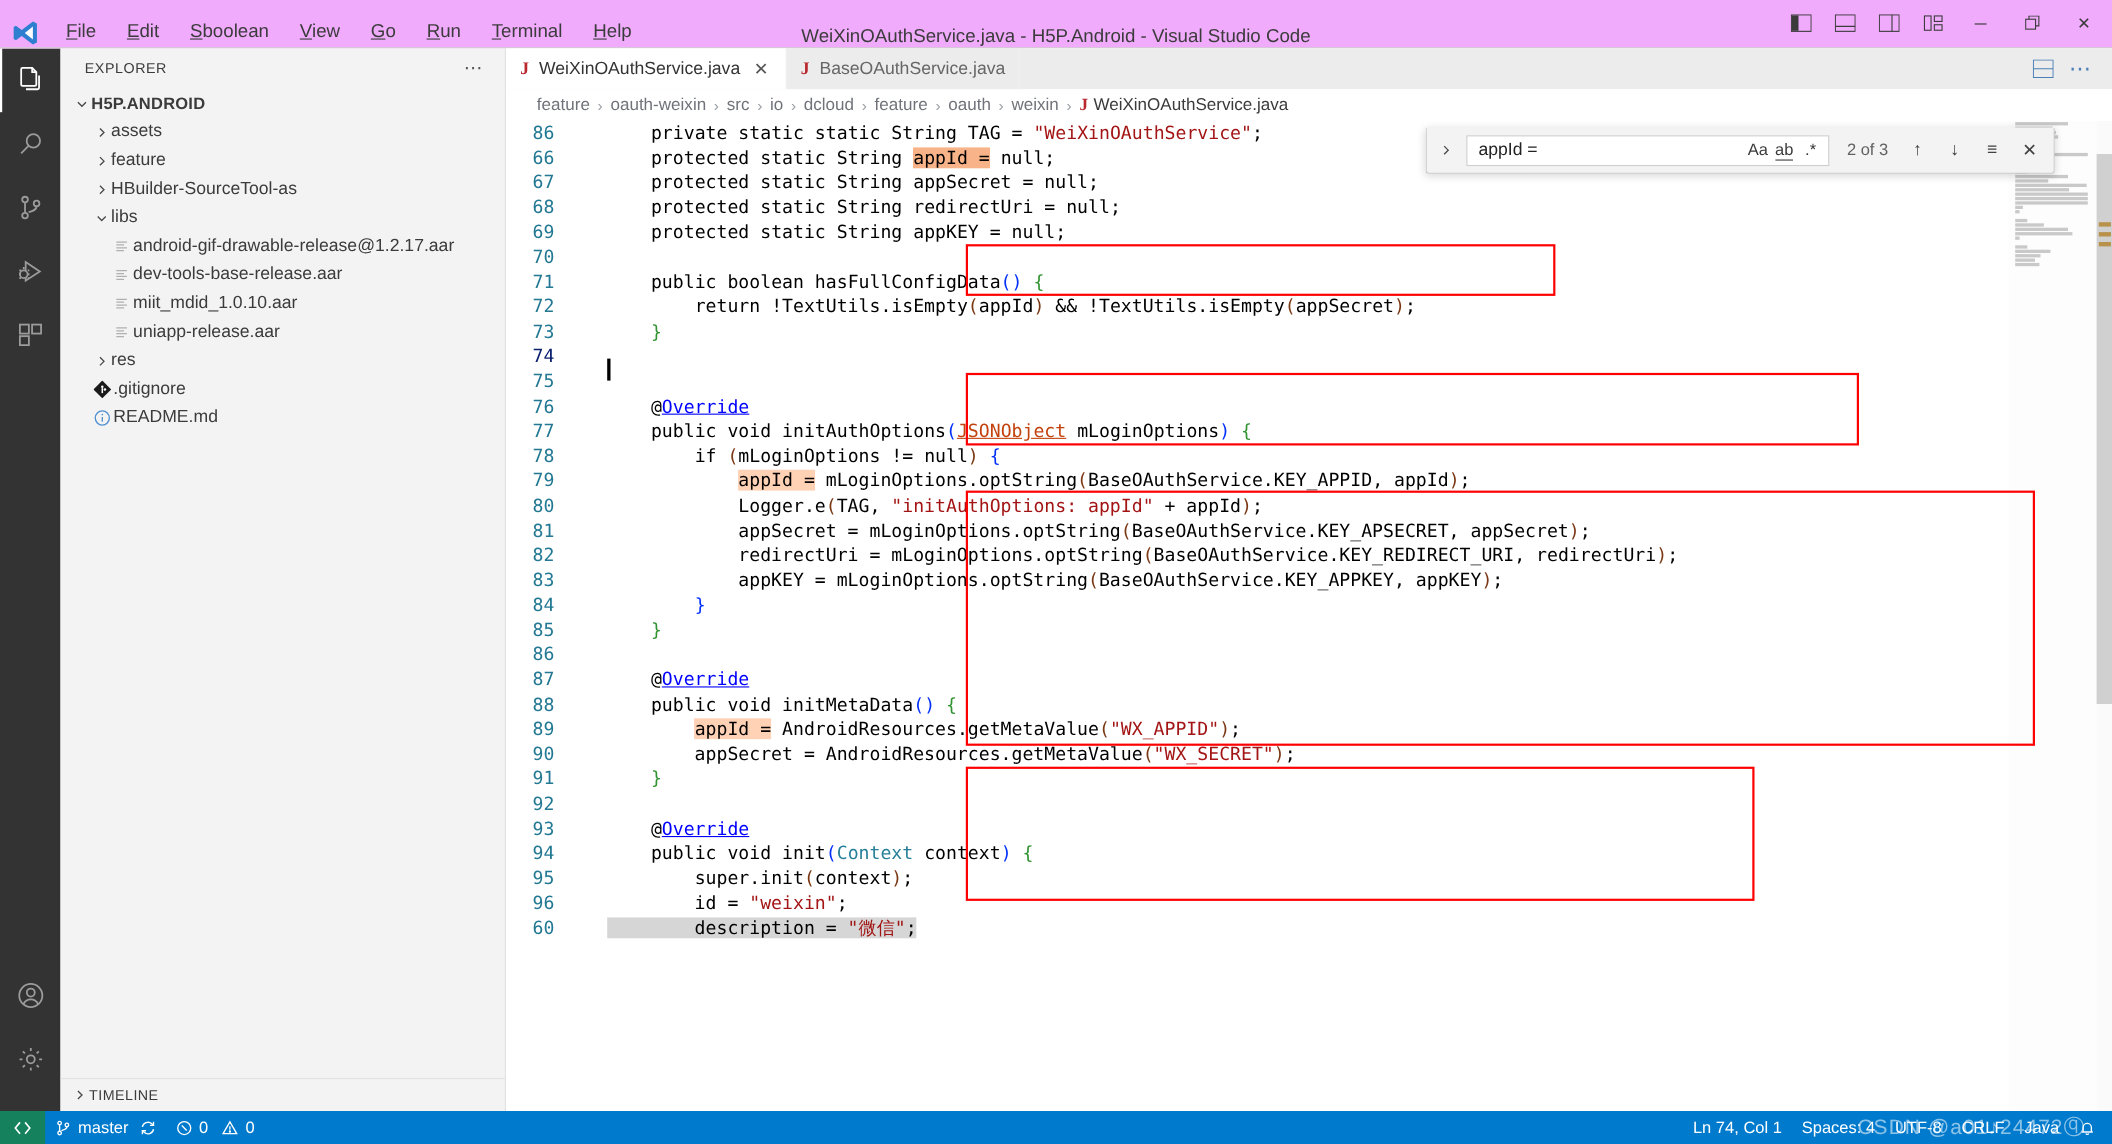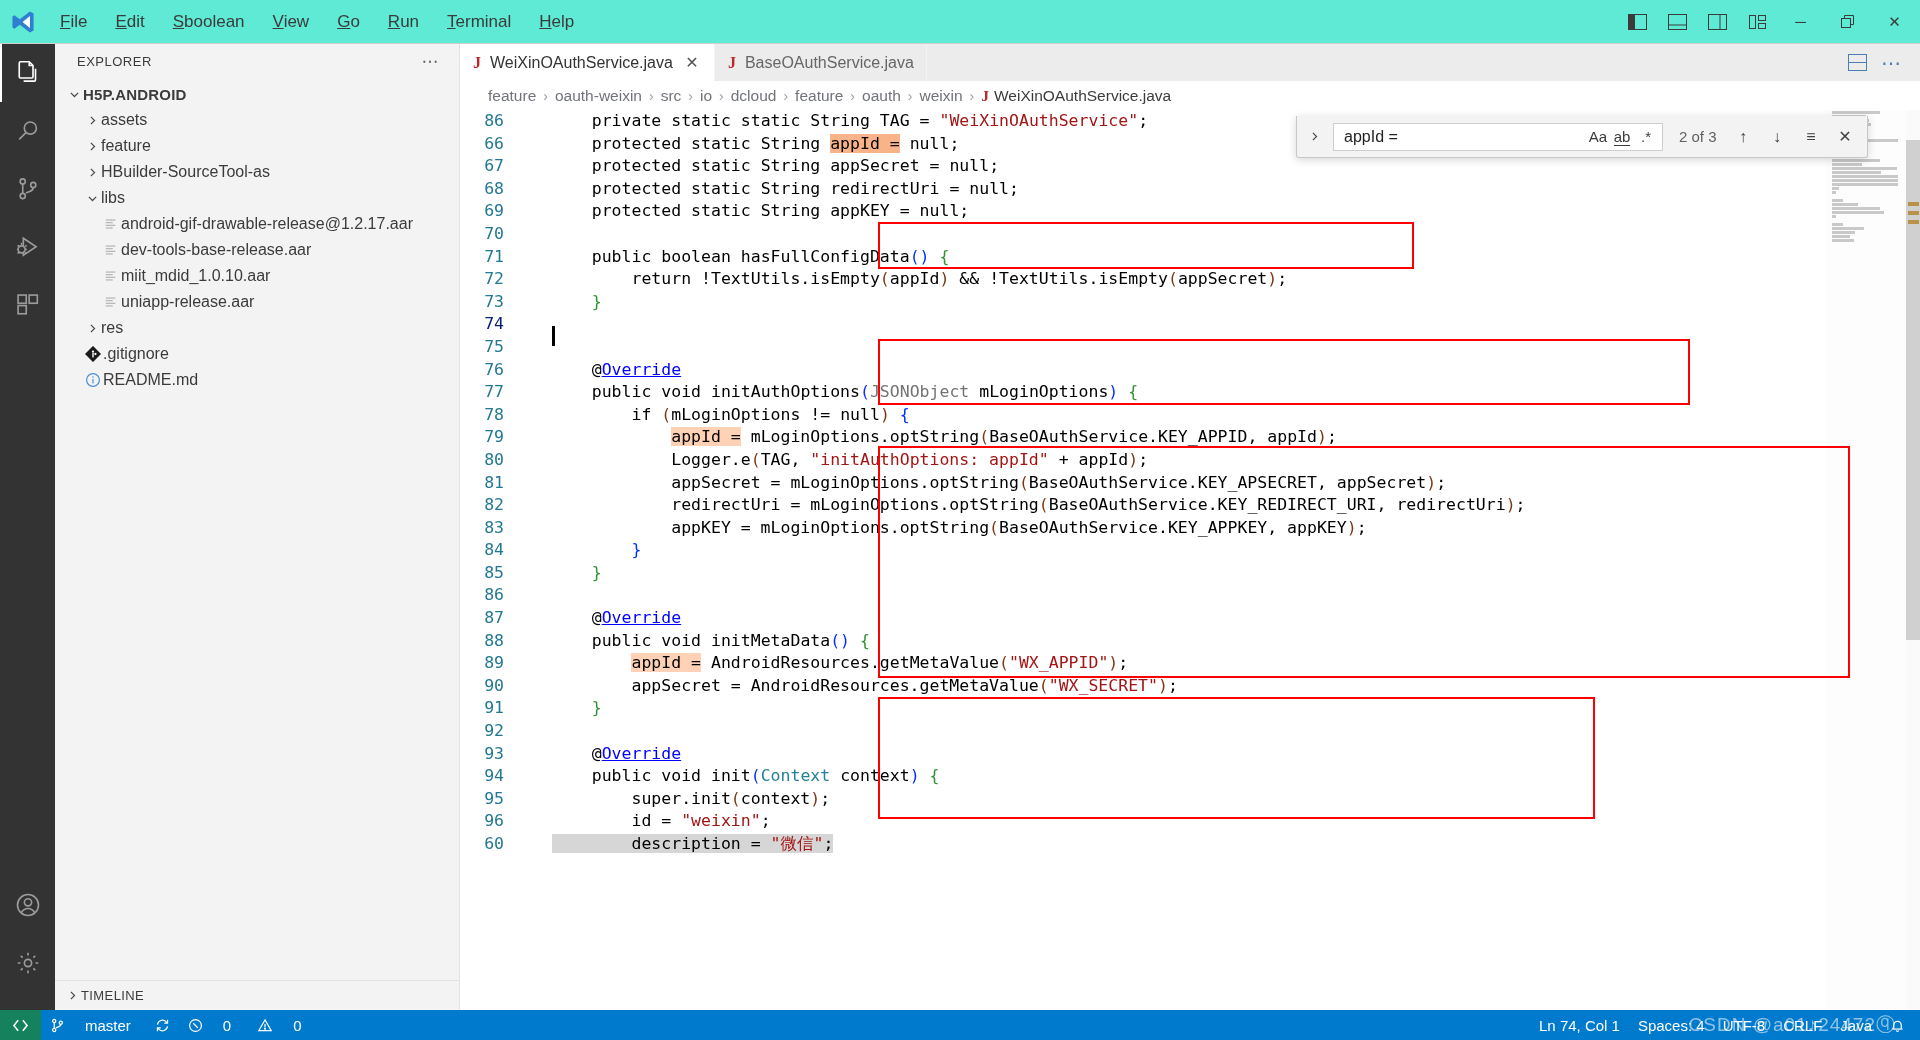--- a/index.html
+++ b/index.html
@@ -6,21 +6,21 @@
   html,body { width:1920px; height:1040px; overflow:hidden; }
   body {
     font-family: "Liberation Sans", sans-serif;
     background:#ffffff; color:#333;
     -webkit-font-smoothing: antialiased;
   }
   #app { position:relative; width:1920px; height:1040px; display:flex; flex-direction:column; }
 
   
   .titlebar {
-    height:44px; background:#5eead4; display:flex; align-items:center;
+    height:44px; background:#f0abfc; display:flex; align-items:flex-end;
     flex:0 0 44px; position:relative; border-bottom:1px solid #cfcfcf;
   }
   .vscode-logo { width:46px; display:flex; align-items:center; justify-content:center; }
   .menubar { display:flex; align-items:center; gap:0px; }
   .menu-item {
     padding:3px 14px; font-size:17px; color:#3b3b3b; cursor:default; line-height:22px;
   }
   .menu-item u { text-decoration:underline; }
   .window-title {
     position:absolute; left:0; right:0; text-align:center;
@@ -102,21 +102,21 @@
   }
   .ln.current { color:#0b216f; }
   .gutter-pad { width:26px; flex:0 0 26px; }
   .code-text { flex:1 1 auto; position:relative; color:#000; }
   .code-line.selected .code-text-inner { background:#d6d6d6; }
 
   
   .kw  { color:#000000; }
   .str { color:#a31515; }
   .type{ color:#267f99; }
-  .cls { color:#737373; }
+  .cls { color:#c2410c;text-decoration:underline; }
   .ann { color:#0000ff;text-decoration:underline; }
   .paren1 { color:#0431fa; }
   .paren2 { color:#319331; }
   .paren3 { color:#7b3814; }
   .match-hl { background:#ffd2b5; }
   .match-cur { background:#f8b488; }
 
   
   .cursor {
     position:absolute; width:3px; height:20px; background:#000;
@@ -159,21 +159,21 @@
   .v-scroll { position:absolute; right:0; width:14px; background:rgba(100,100,100,0.28); }
 
   
   .statusbar {
     height:30px; flex:0 0 30px; background:#007acc; color:#fff; display:flex; align-items:center;
     font-size:15px; position:relative;
   }
   .sb-remote {
     background:#16825d; height:30px; display:flex; align-items:center; padding:0 12px; color:#fff;
   }
-  .sb-item { display:flex; align-items:center; gap:20px; padding:0 9px; height:30px; cursor:pointer;}
+  .sb-item { display:flex; align-items:center; gap:6px; padding:0 9px; height:30px; cursor:pointer;}
   .sb-right { margin-left:auto; display:flex; align-items:center; padding-right:6px;}
   .watermark {
     position:absolute; right:24px; bottom:2px; font-size:19px; color:rgba(255,255,255,0.55);
     letter-spacing:1px; pointer-events:none; white-space:nowrap;
   }
 </style>
 </head>
 <body>
 
 <div id="app">
@@ -188,20 +188,21 @@
     <div class="menubar">
       <div class="menu-item"><u>F</u><span>ile</span></div>
       <div class="menu-item"><u>E</u><span>dit</span></div>
       <div class="menu-item"><u>S</u><span>boolean</span></div>
       <div class="menu-item"><u>V</u><span>iew</span></div>
       <div class="menu-item"><u>G</u><span>o</span></div>
       <div class="menu-item"><u>R</u><span>un</span></div>
       <div class="menu-item"><u>T</u><span>erminal</span></div>
       <div class="menu-item"><u>H</u><span>elp</span></div>
     </div>
+    <div class="window-title">WeiXinOAuthService.java - H5P.Android - Visual Studio Code</div>
     <div class="titlebar-right">
       <div class="layout-btn">
         <svg width="19" height="16" viewBox="0 0 19 16">
             <rect x="0.5" y="0.5" width="18" height="15" fill="none" stroke="#3b3b3b"></rect>
             <rect x="1" y="1" width="6" height="14" fill="#3b3b3b"></rect>
           </svg>
       </div>
       <div class="layout-btn">
         <svg width="19" height="16" viewBox="0 0 19 16">
             <rect x="0.5" y="0.5" width="18" height="15" fill="none" stroke="#3b3b3b"></rect>

